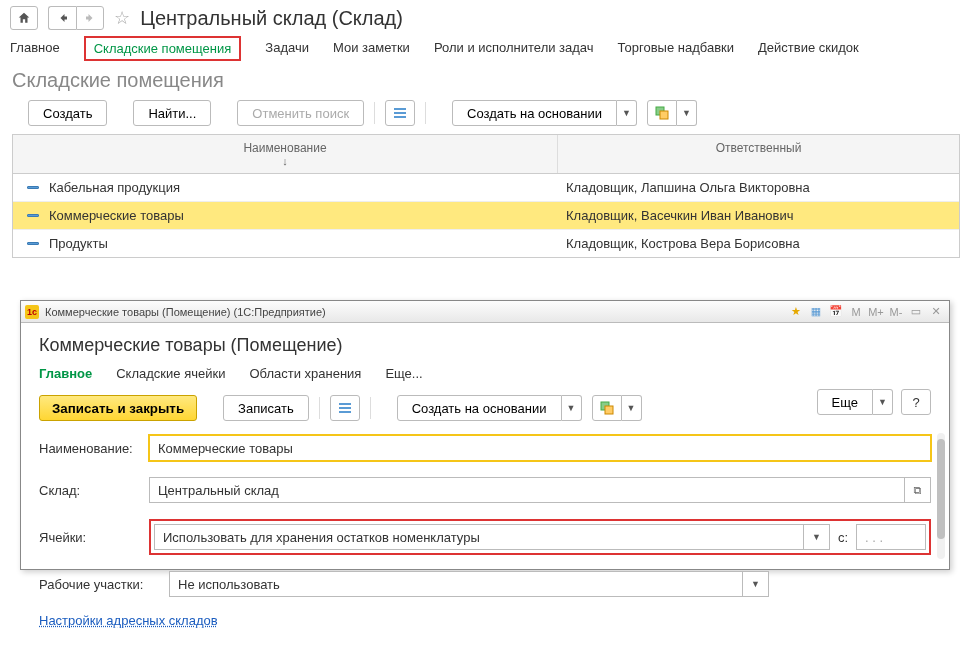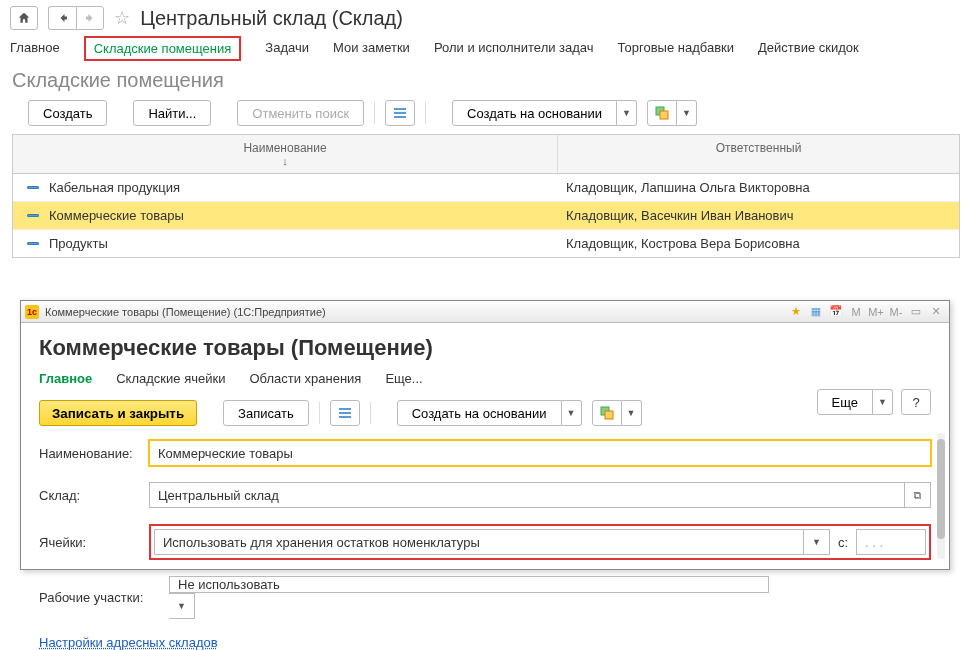--- a/index.html
+++ b/index.html
@@ -81,21 +81,21 @@
     padding:0 4px; font-size:11px; color:#444;
   }
   .dlg-title-icon { width:14px;height:14px;background:#f5c518;border-radius:2px;margin-right:6px;display:flex;align-items:center;justify-content:center;font-size:9px;color:#b00;font-weight:bold; }
   .dlg-title-text { flex:1; }
   .dlg-tb-icons { display:flex; gap:2px; align-items:center; }
   .dlg-tb-icons span { width:18px;text-align:center;color:#999;font-size:11px;cursor:pointer; }
   .dlg-tb-icons span.c1 { color:#e5a800; }
   .dlg-tb-icons span.c2 { color:#5a9bd5; }
   .dlg-tb-icons span.c3 { color:#e08030; }
   .dlg-body { padding: 10px 18px; position:relative; height:calc(100% - 22px); }
-  .dlg-h1 { font-size:22px; font-weight:bold; margin: 2px 0 8px; }
+  .dlg-h1 { font-size:18px; font-weight:normal; margin: 2px 0 8px; }
   .dlg-tabs { display:flex; gap:24px; margin-bottom:12px; }
   .dlg-tab { cursor:pointer; padding:2px 0; }
   .dlg-tab.active { color:#009646; font-weight:bold; }
   .dlg-toolbar { display:flex; gap:10px; align-items:center; margin-bottom:14px; }
   .btn-yellow { background:linear-gradient(#ffe97f,#ffd633); border:1px solid #caa200; font-weight:bold; padding: 0 12px; height:26px; border-radius:3px; display:inline-flex;align-items:center;cursor:pointer; }
   .form-row { display:flex; align-items:center; margin-bottom:16px; }
   .form-label { width:110px; color:#333; }
   .form-label.w2 { width:130px; }
   .form-input { flex:1; height:26px; border:1px solid #bbb; padding:0 8px; display:flex;align-items:center; background:#fff; }
   .form-input.highlight { border:1px solid #f5c518; box-shadow: 0 0 0 1px #f5c518; }
@@ -311,21 +311,21 @@
             </div>
         </div>
         <span>с:</span>
         <div class="short-input">
             <span>. . .</span>
           </div>
       </div>
     </div>
     <div class="form-row">
       <span class="form-label w2">Рабочие участки:</span>
-      <div class="input-with-btn" style="max-width:600px;flex-direction:column;">
+      <div class="input-with-btn" style="max-width:600px;">
         <div class="form-input">
             <span>Не использовать</span>
           </div>
         <div class="input-sidebtn">
             <span class="chev">▼</span>
           </div>
       </div>
     </div>
     <div style="margin-top:4px;">
       <span class="link">Настройки адресных складов</span>

